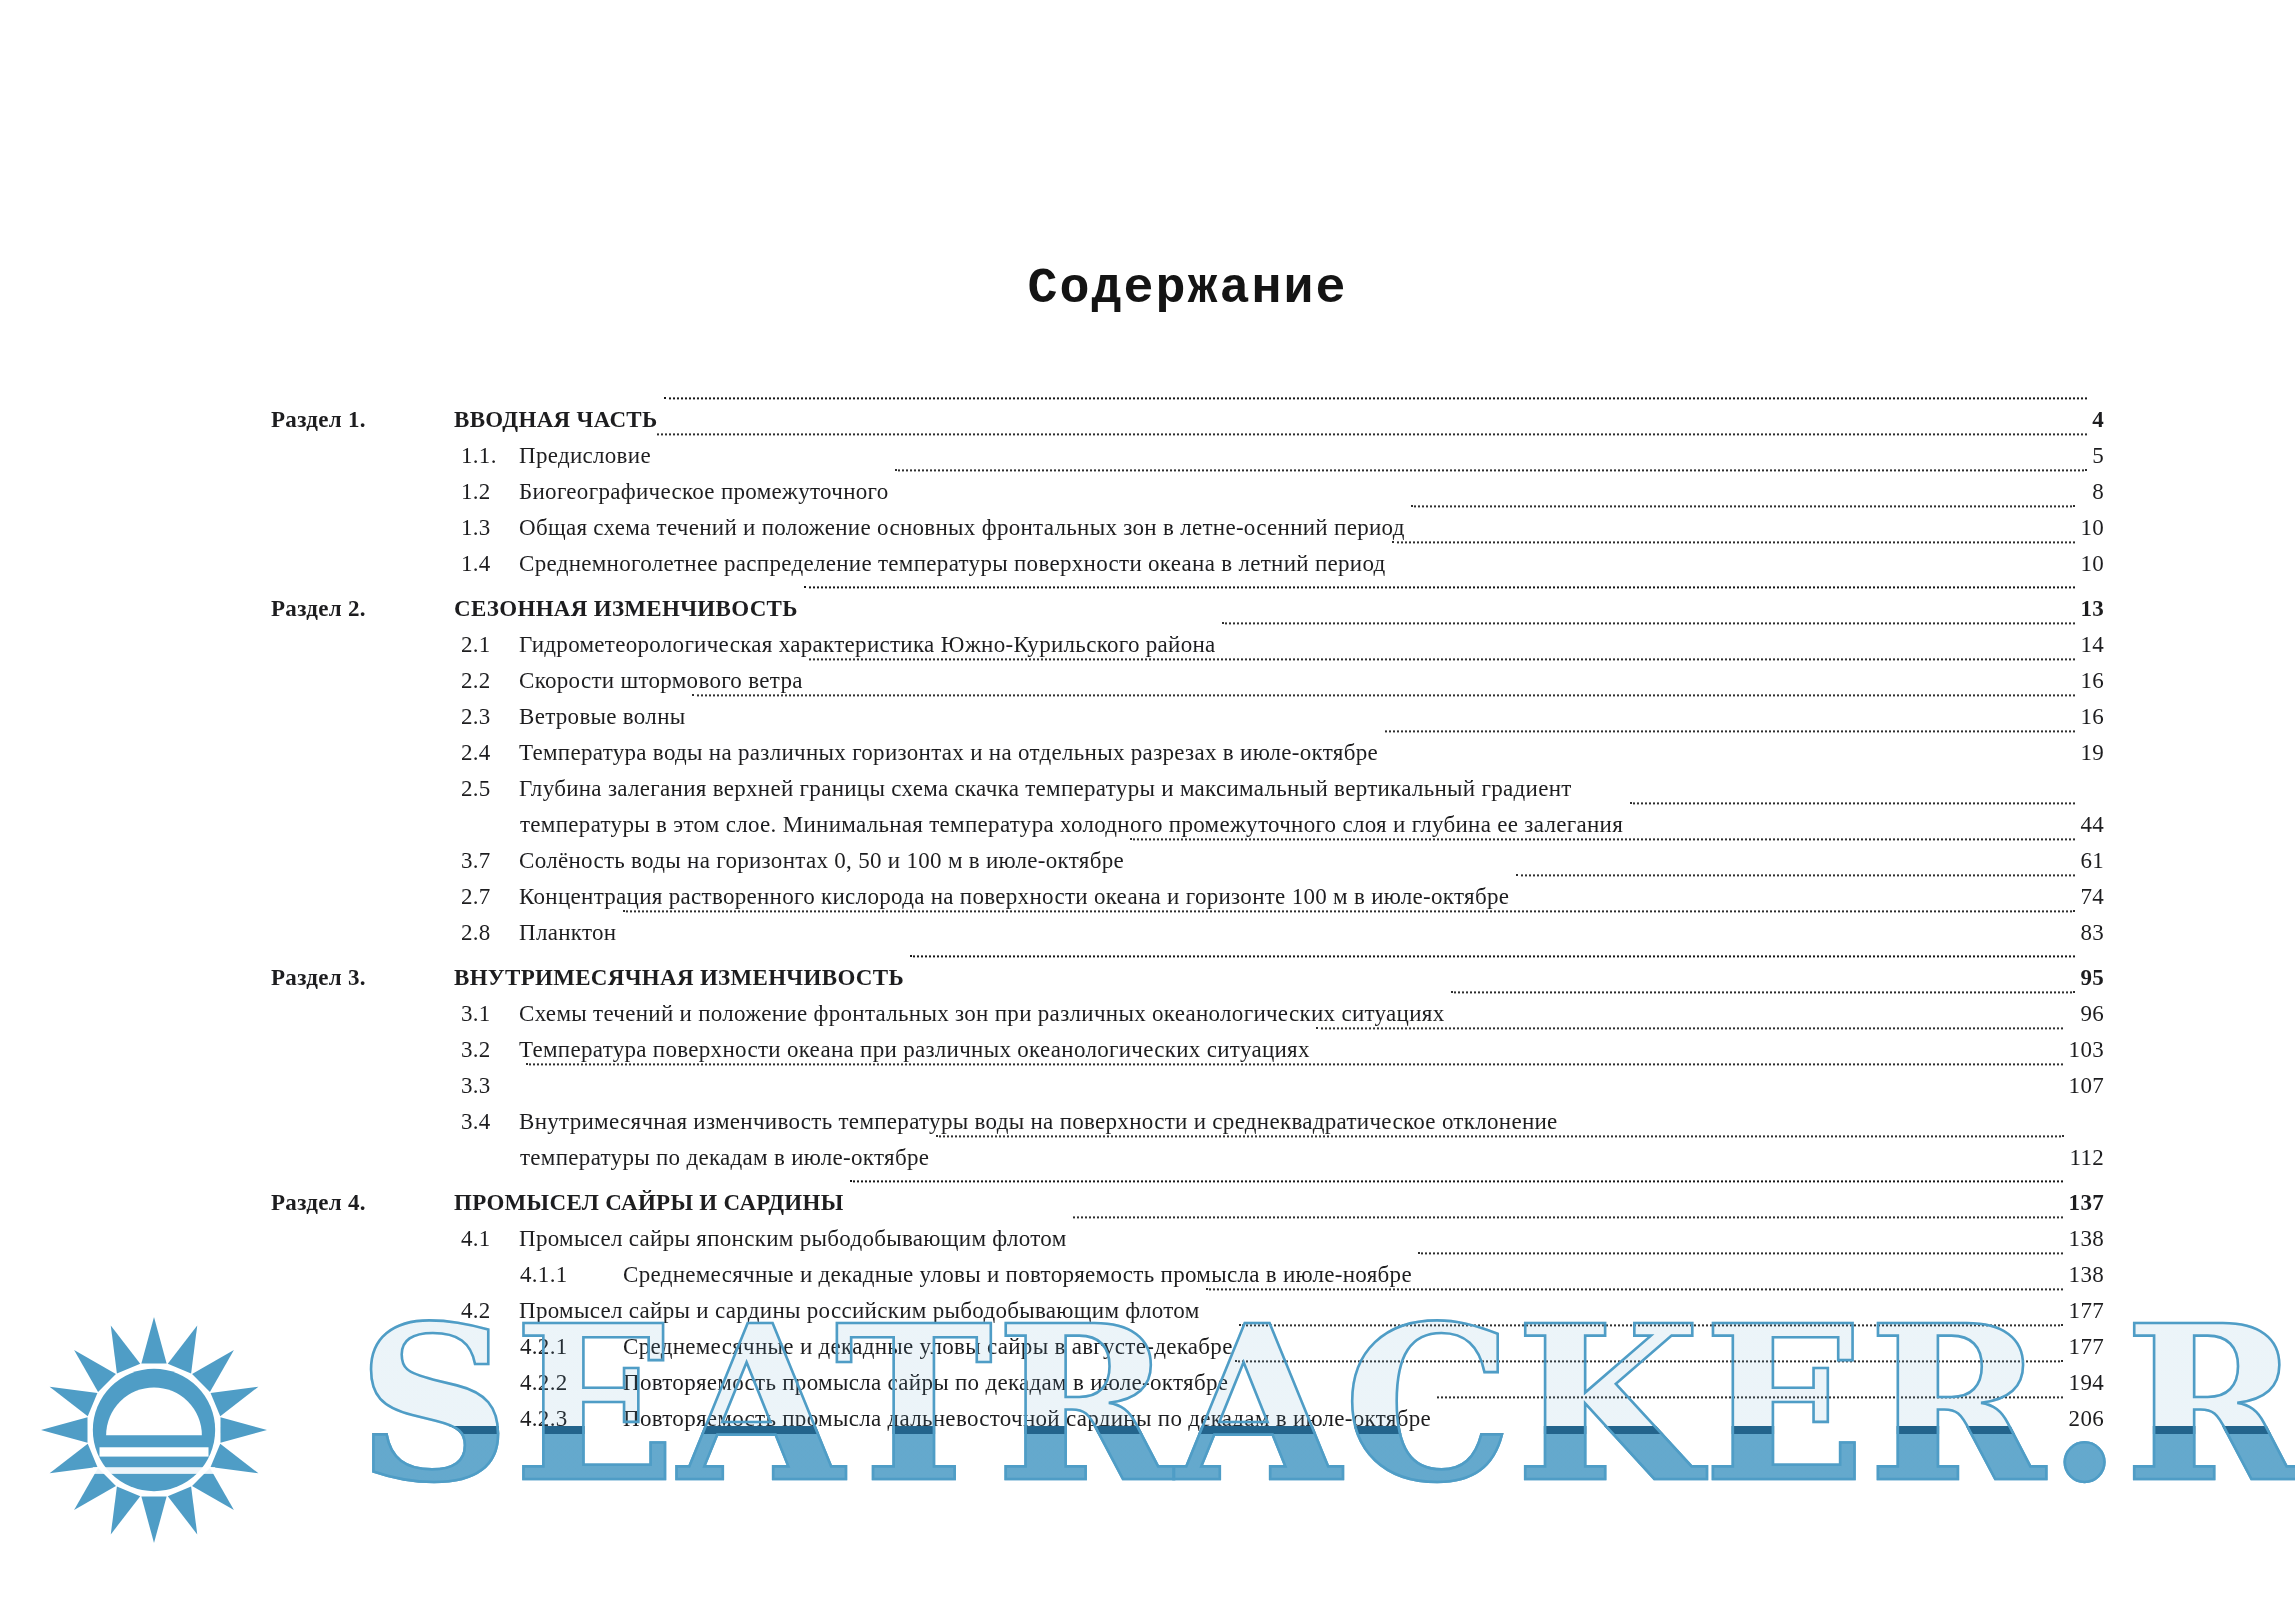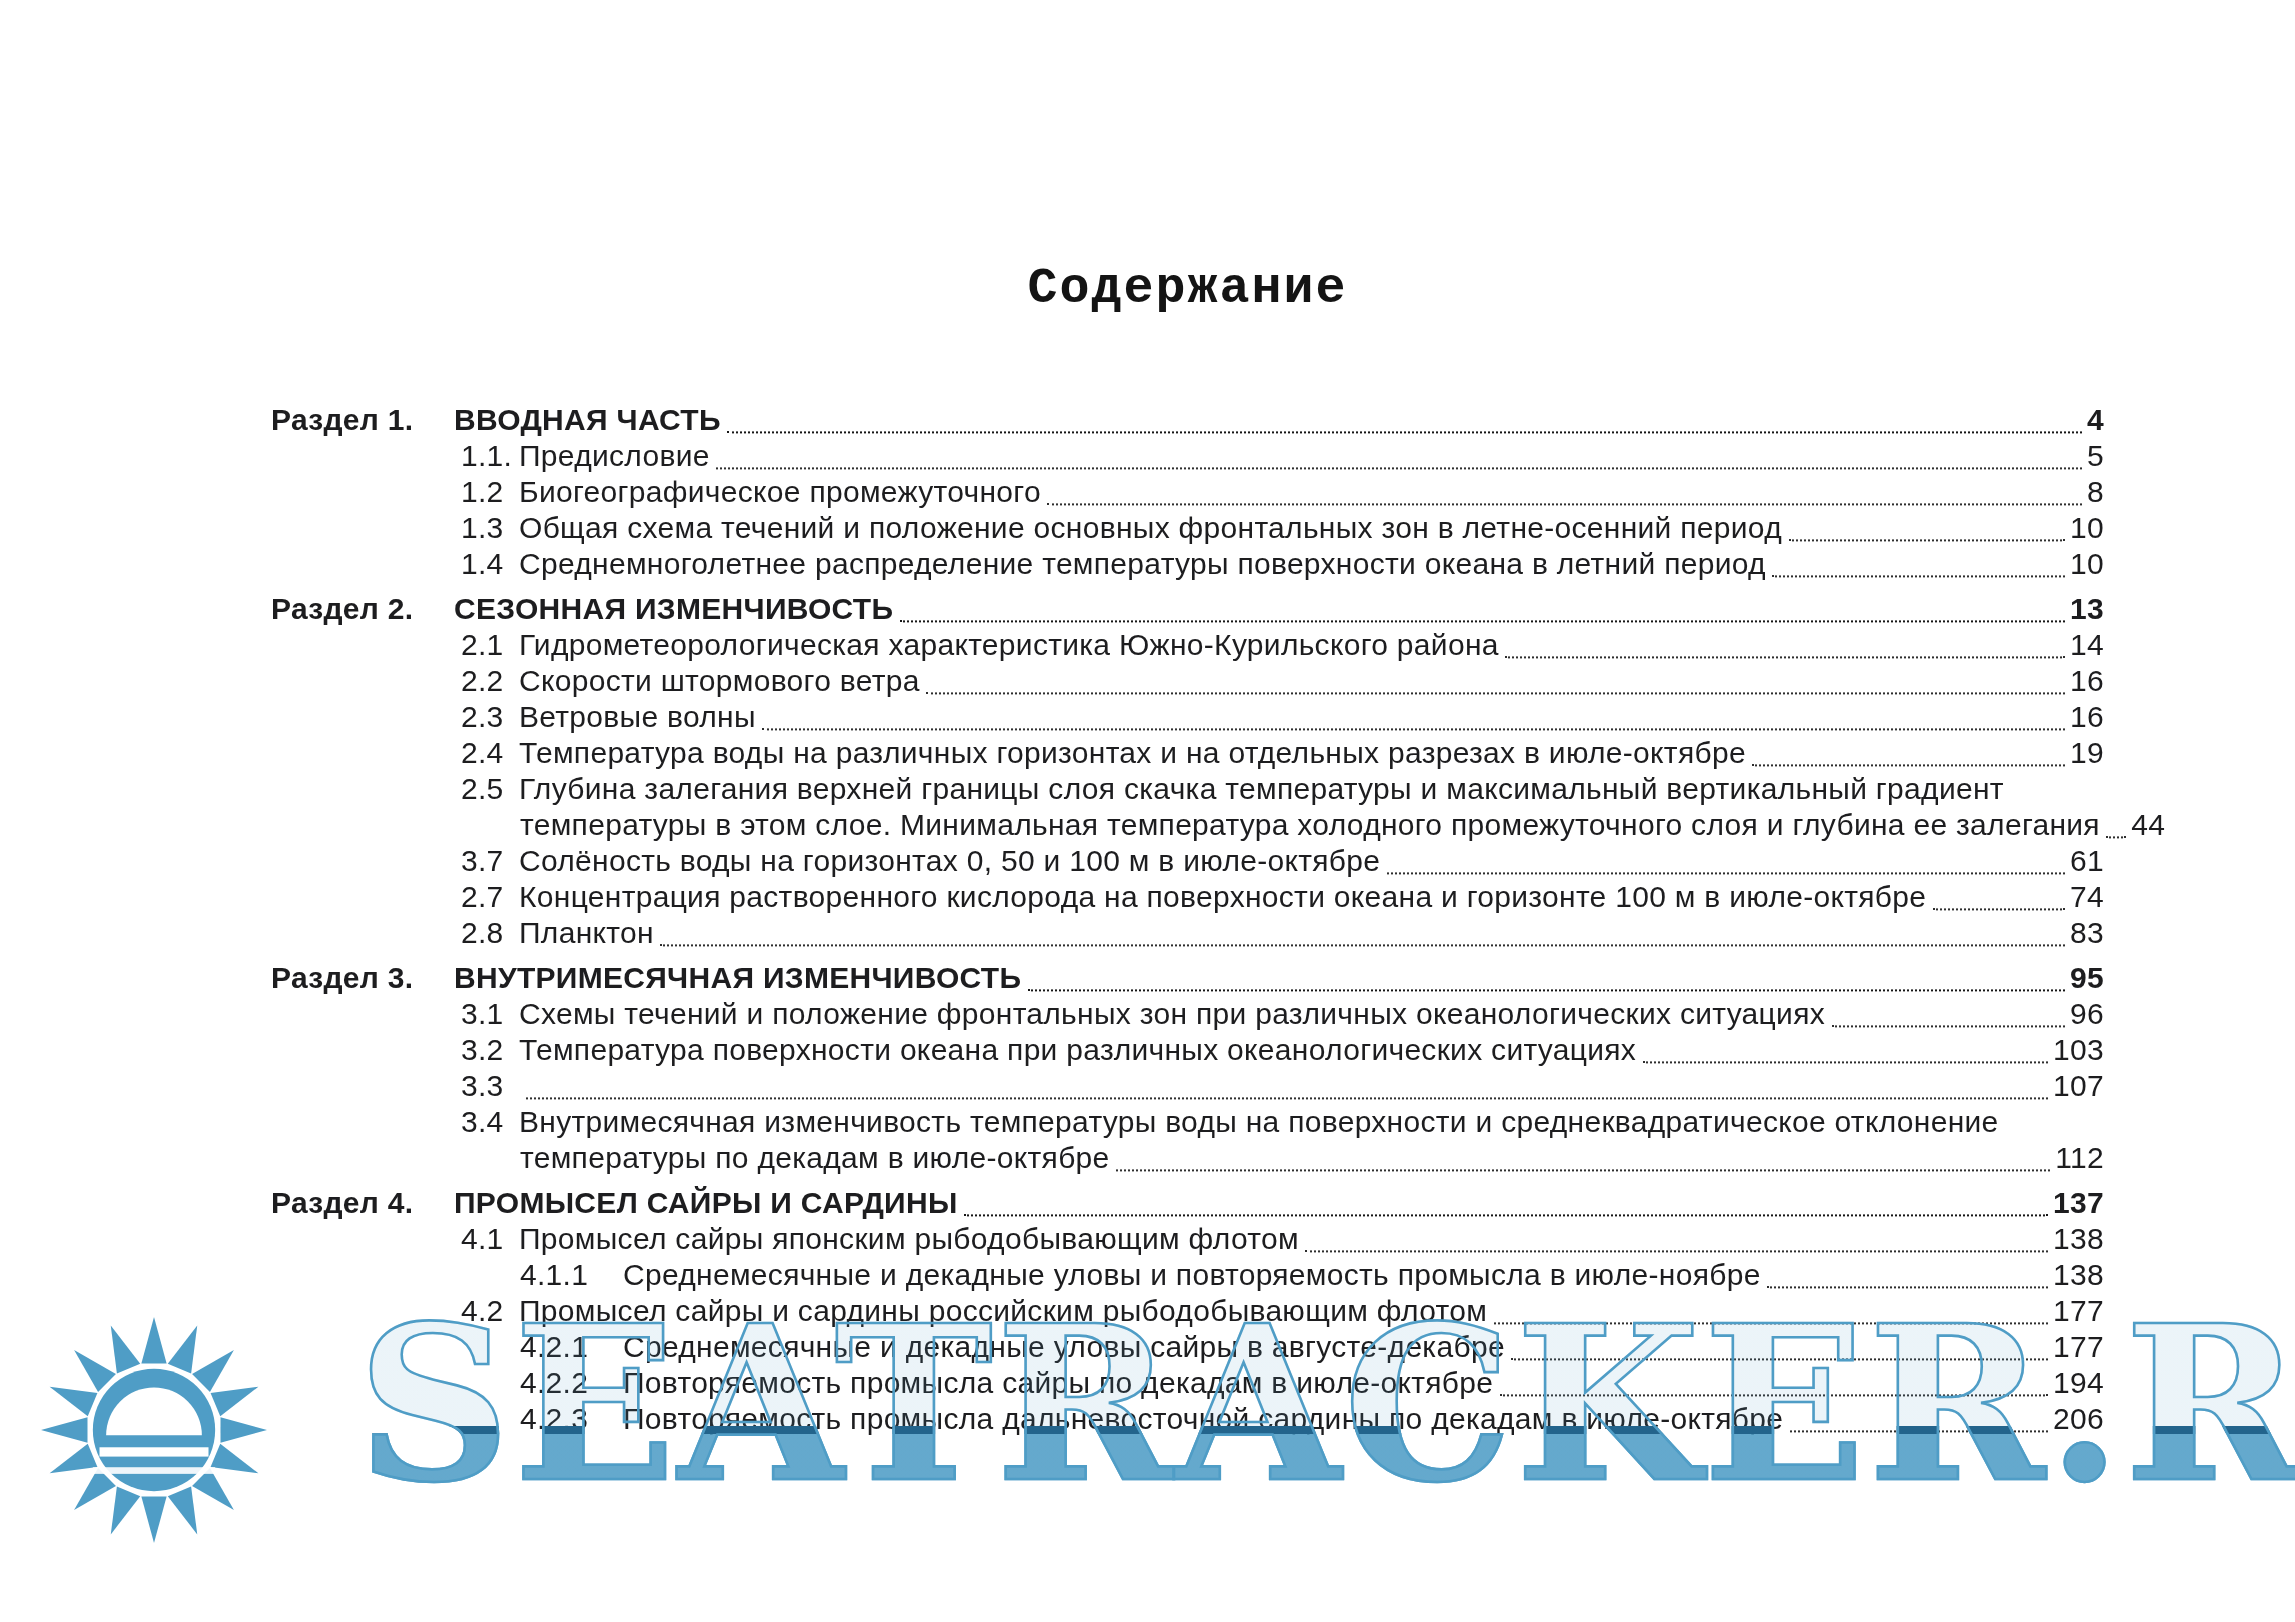--- a/index.html
+++ b/index.html
@@ -16,22 +16,22 @@
     position:absolute;left:271px;top:260px;width:1833px;
     margin:0;text-align:center;
     font-size:50px;font-weight:700;letter-spacing:2px;color:#141414;font-family:Liberation Mono, monospace;
   }
   .toc{
     position:absolute;left:271px;top:402px;width:1833px;
   }
   .section{margin-top:9px}
   .section:first-child{margin-top:0}
   .row{
-    display:flex;align-items:flex-end;
-    line-height:36px;font-size:30px;letter-spacing:0.3px;
+    display:flex;align-items:flex-start;
+    line-height:36px;font-size:23px;letter-spacing:0.3px;font-family:Liberation Serif, serif;
   }
   .row.header{font-weight:700}
   .label{flex:0 0 183px}
   .num{flex:0 0 58px}
   .row.lvl1{padding-left:190px}
   .row.lvl2,.row.cont{padding-left:249px}
   .row.lvl2 .num{flex:0 0 103px}
   .txt{white-space:nowrap}
   .leader{
     flex:1 1 26px;min-width:19.6px;
@@ -124,21 +124,21 @@
         <span class="pg">16</span>
       </div>
       <div class="row lvl1">
         <span class="num">2.4</span>
         <span class="txt">Температура воды на различных горизонтах и на отдельных разрезах в июле-октябре</span>
         <span class="leader"></span>
         <span class="pg">19</span>
       </div>
       <div class="row lvl1">
         <span class="num">2.5</span>
-        <span class="txt">Глубина залегания верхней границы слоя скачка температуры и максимальный вертикальный градиент</span>
+        <span class="txt">Глубина залегания верхней границы схема скачка температуры и максимальный вертикальный градиент</span>
       </div>
       <div class="row cont">
         <span class="txt">температуры в этом слое. Минимальная  температура холодного промежуточного слоя и глубина ее залегания</span>
         <span class="leader"></span>
         <span class="pg">44</span>
       </div>
       <div class="row lvl1">
         <span class="num">3.7</span>
         <span class="txt">Солёность воды на горизонтах 0, 50 и 100 м  в июле-октябре</span>
         <span class="leader"></span>

